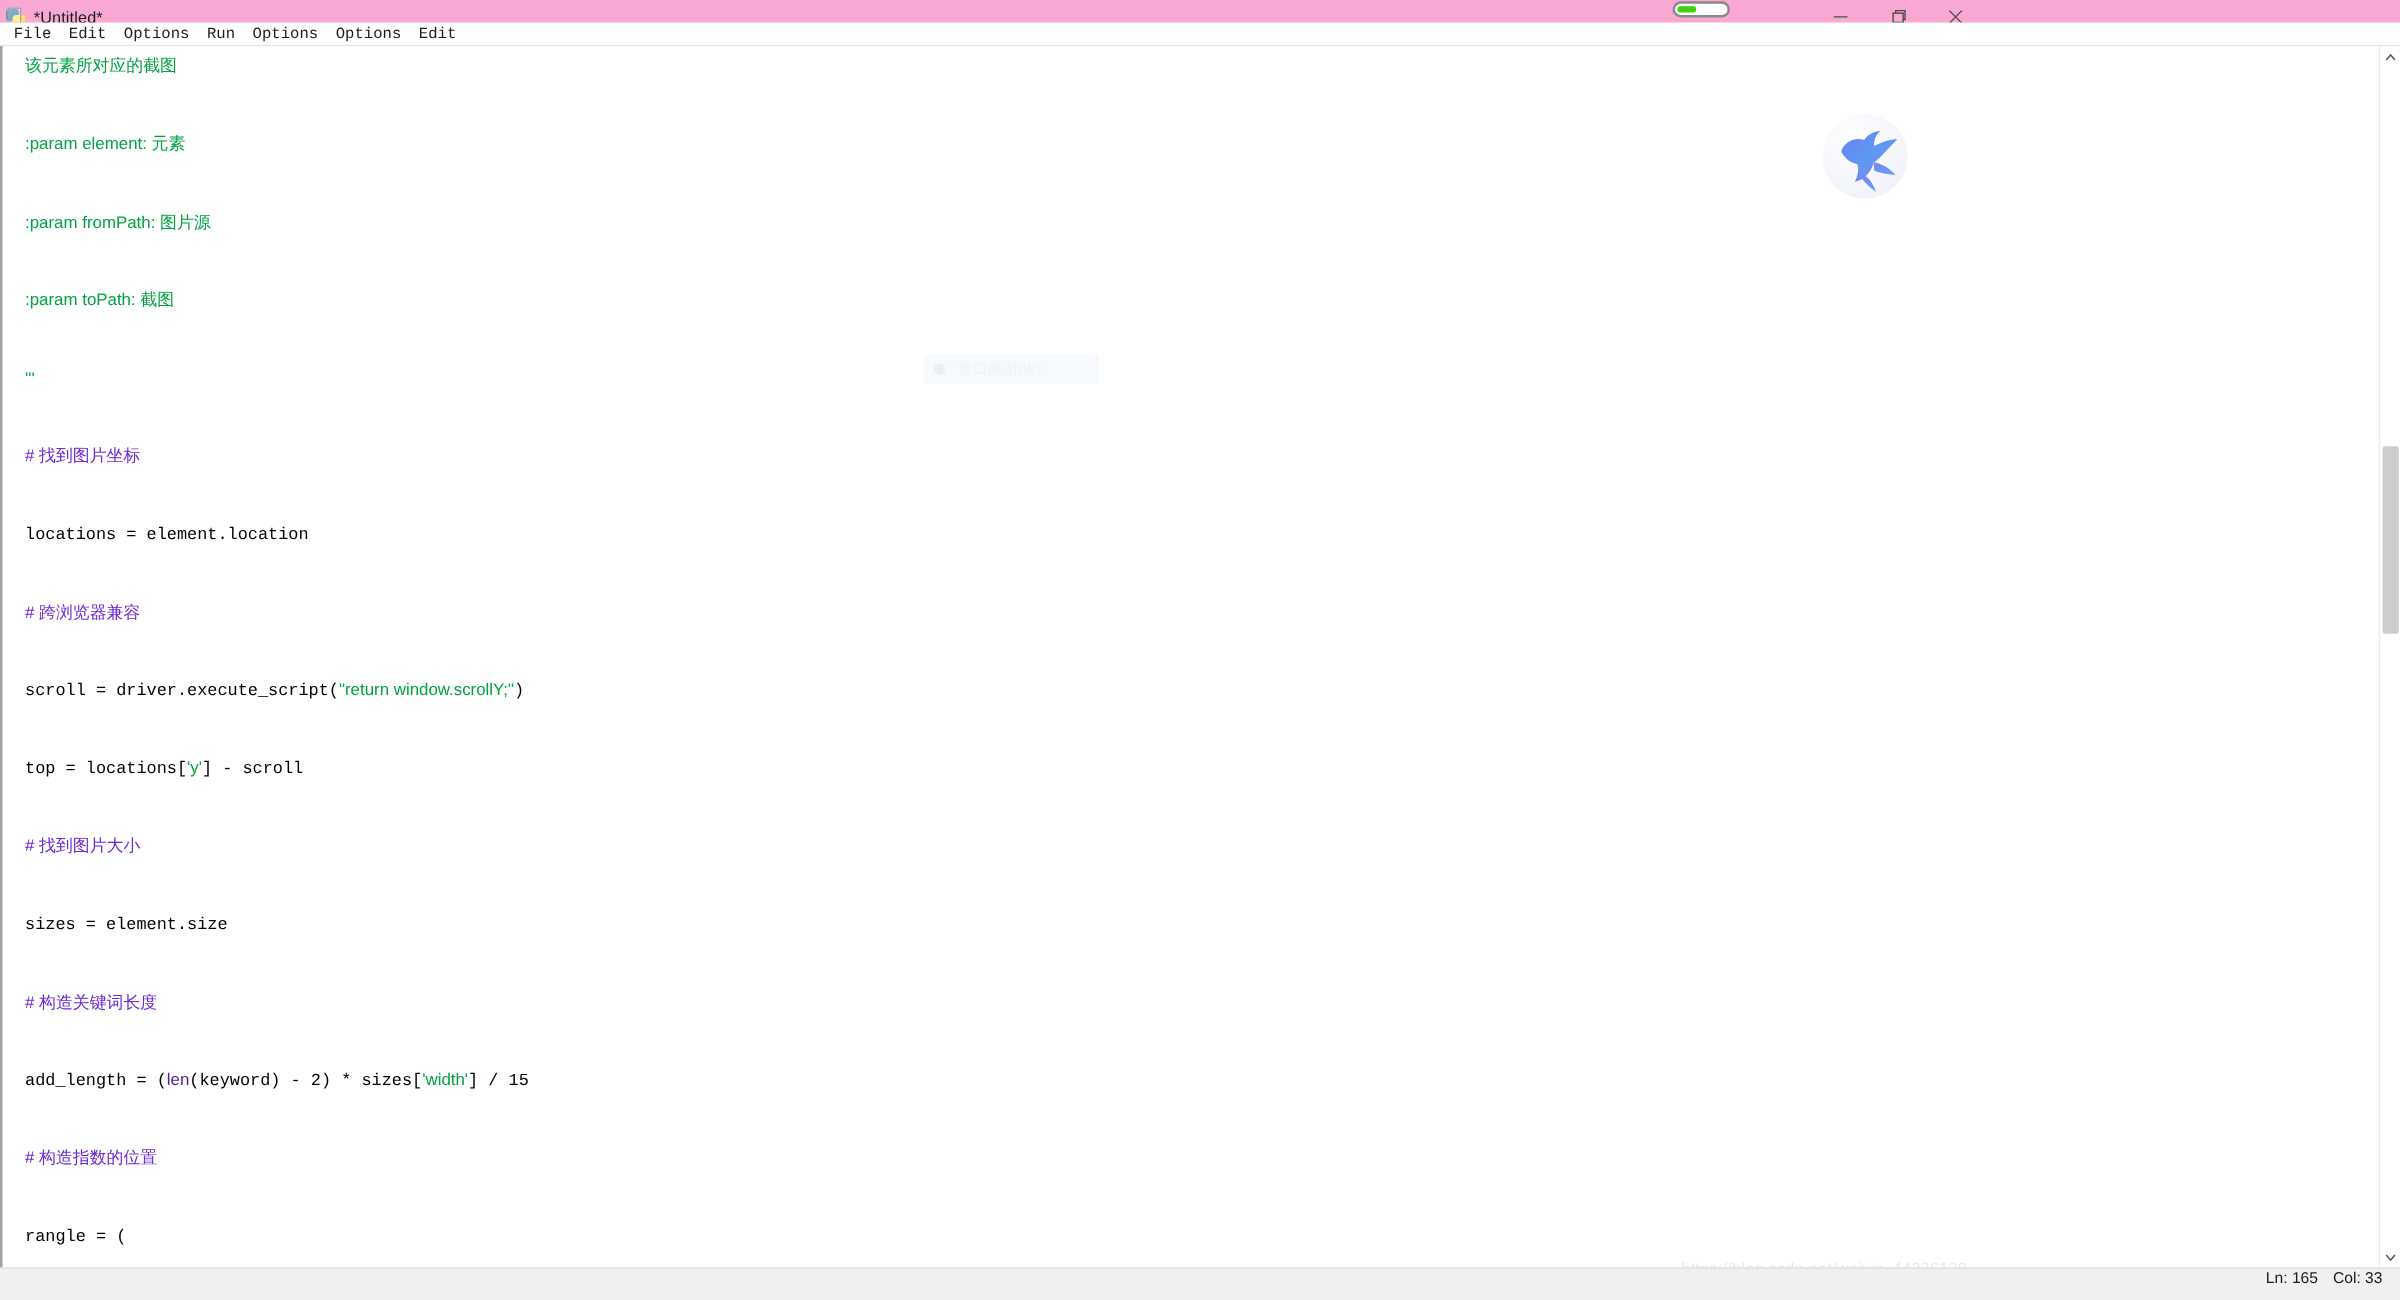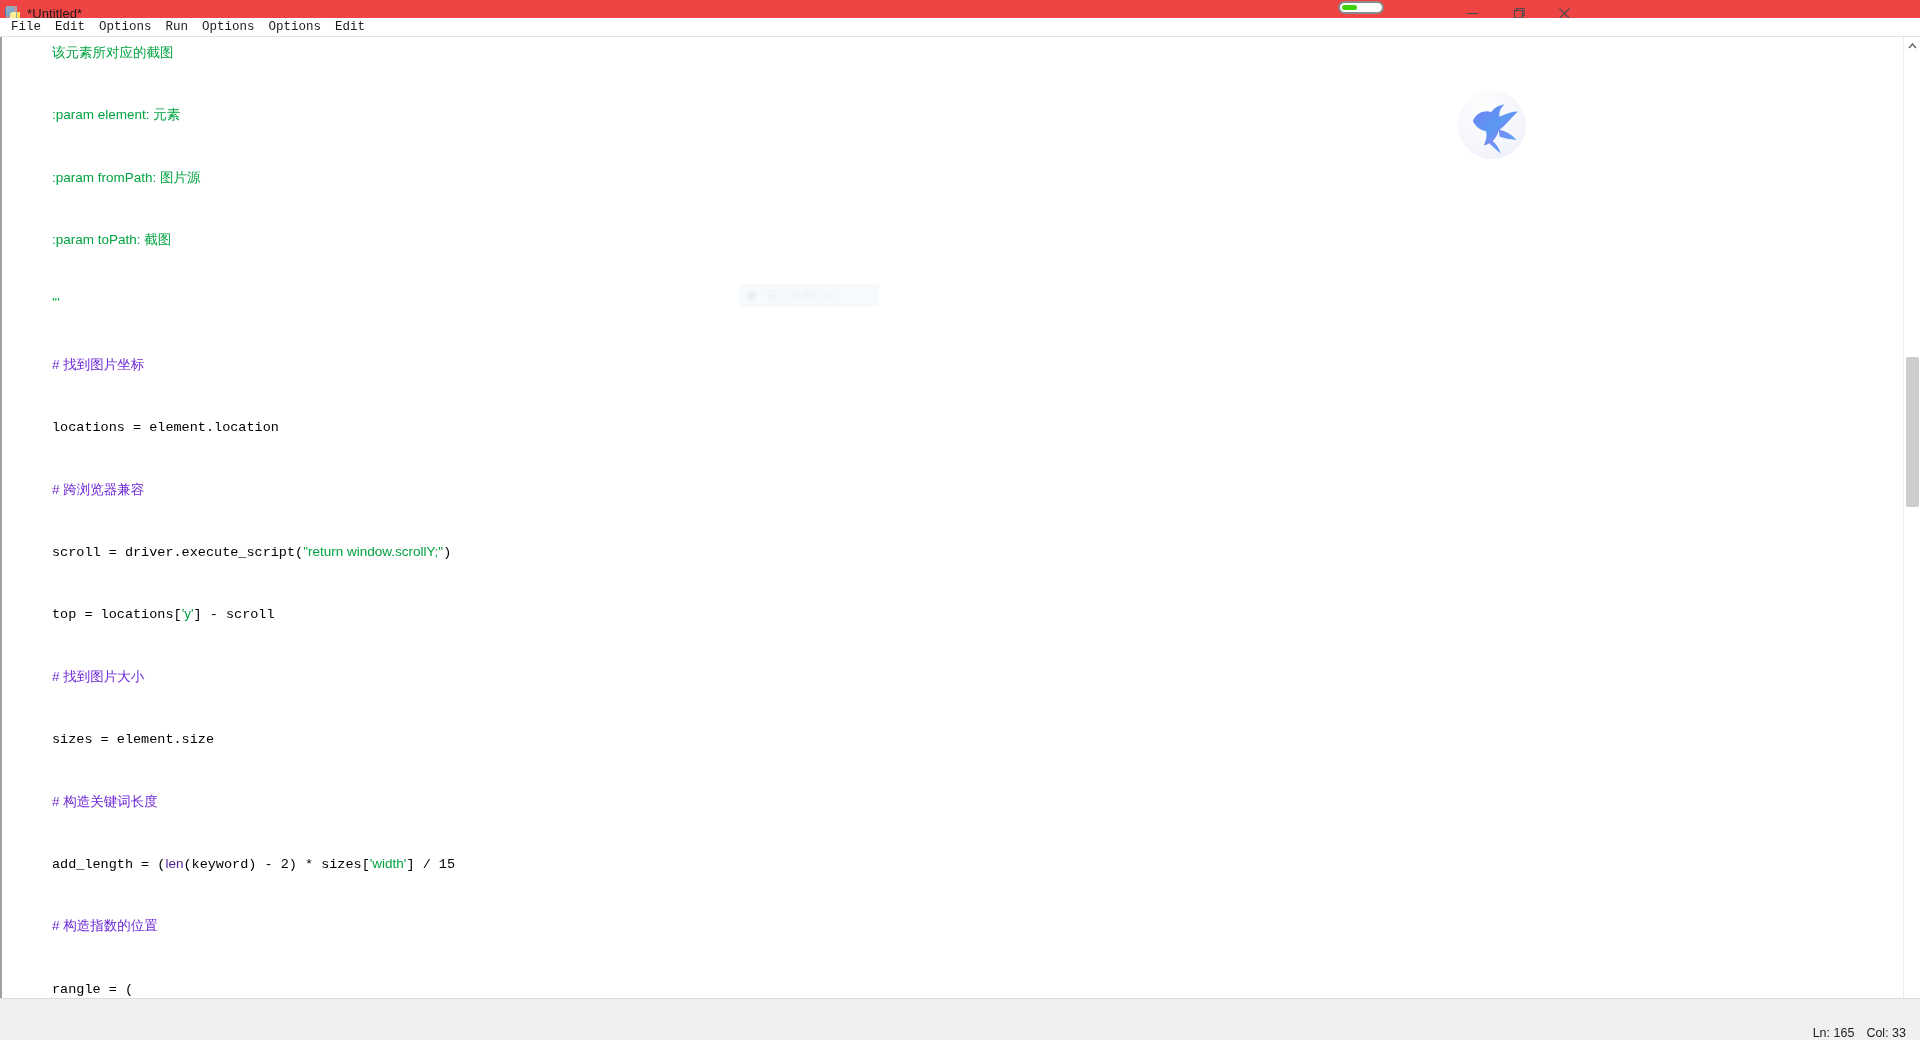--- a/index.html
+++ b/index.html
@@ -7,21 +7,21 @@
     margin: 0; padding: 0;
     width: 1920px; height: 1040px;
     overflow: hidden;
     background: #ffffff;
     font-family: "Liberation Sans", sans-serif;
   }
 
   
   #titlebar {
     position: absolute; left: 0; top: 0; width: 1920px; height: 27px;
-    background: #ef4444;
+    background: #f9a8d4;
     display: flex; align-items: center;
   }
   #app-icon {
     width: 16px; height: 16px; margin-left: 5px; margin-right: 6px;
     position: relative; flex: none;
   }
   #app-icon .pg-blue {
     position: absolute; left: 0; top: 1px; width: 10px; height: 10px;
     background: linear-gradient(160deg,#4b8bbe,#306998);
     border-radius: 3px 3px 0 3px;
@@ -84,21 +84,20 @@
     overflow: hidden;
   }
   #code {
     position: absolute; left: 0; top: 0;
     padding: 0;
     font-family: "Liberation Sans", sans-serif;
     font-size: 13.5px;
     line-height: 31.2px;
     white-space: pre;
     color: #000000;
-    margin-left: 32px;
   }
   .ln { display: block; height: 31.2px; padding-left: 18px; }
 
   .t-com  { color: #6d28d9; }
   .t-str  { color: #00a33f; }
   .t-bi   { color: #4c1d95; }
   .t-plain{ color: #000000; font-family: Liberation Mono, monospace; }
 
   
   #ghost-tool {
@@ -135,23 +134,23 @@
   }
   #vs-up { top: 0; }
   #vs-down { bottom: 0; }
   #vs-thumb {
     position: absolute; left: 2px; top: 320px; width: 13px; height: 150px;
     background: #cdcdcd; border-radius: 2px;
   }
 
   
   #statusbar {
-    position: absolute; left: 0; bottom: 0; width: 1920px; height: 42px;
+    position: absolute; left: 0; bottom: 0; width: 1920px; height: 26px;
     background: #f0f0f0; border-top: 1px solid #dcdcdc;
-    display: flex; align-items: flex-end; justify-content: flex-end;
+    display: flex; align-items: flex-start; justify-content: flex-end;
   }
   #status-ln, #status-col {
     font-size: 12.5px; color: #1c1c1c; margin-right: 12px;
   }
   #status-col { margin-right: 14px; }
 
   
   #watermark {
     position: absolute; left: 1345px; bottom: 18px;
     font-size: 13px; color: #e8e8e8;

